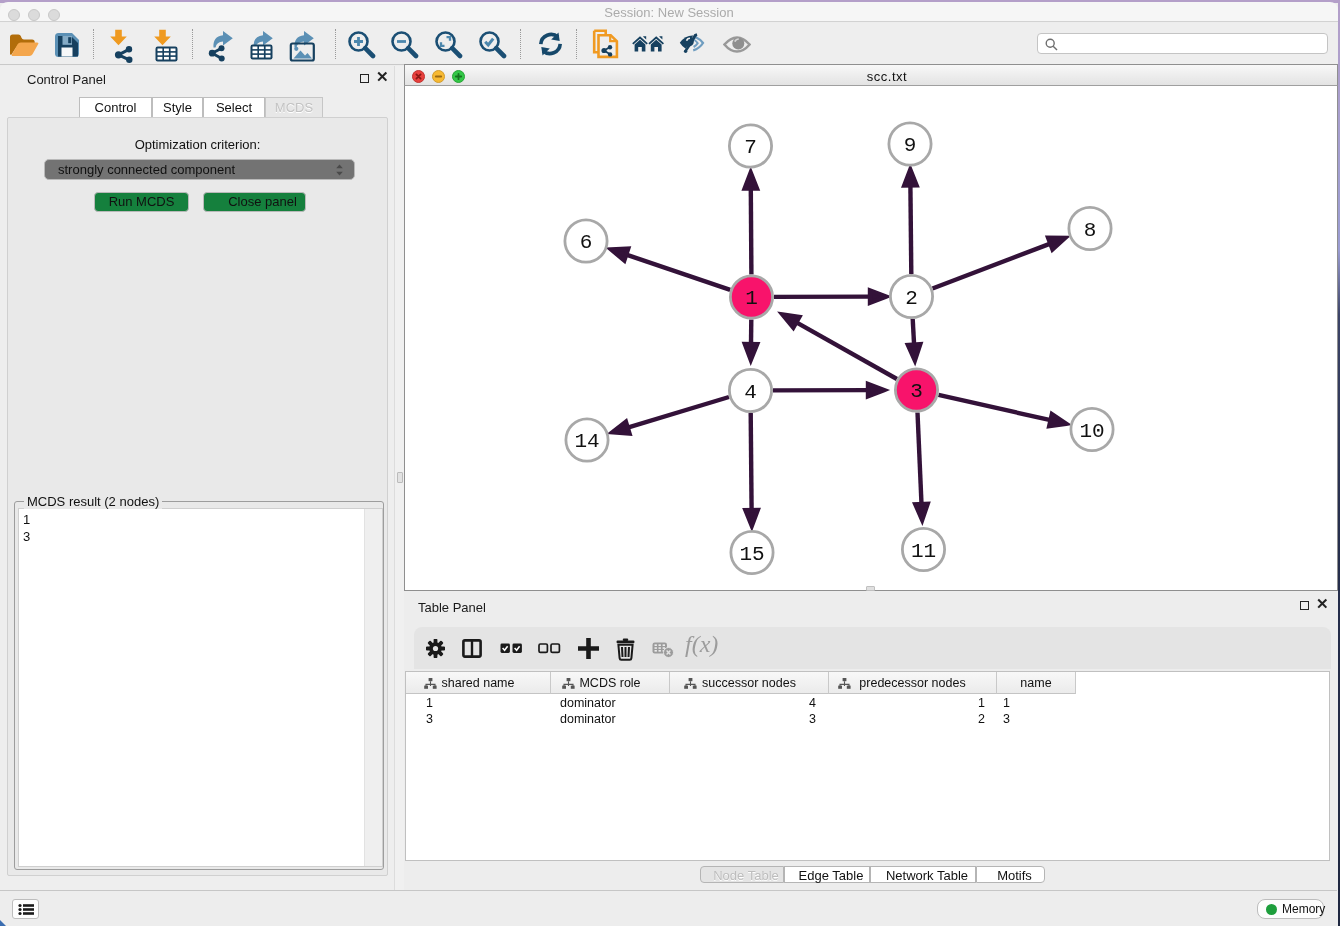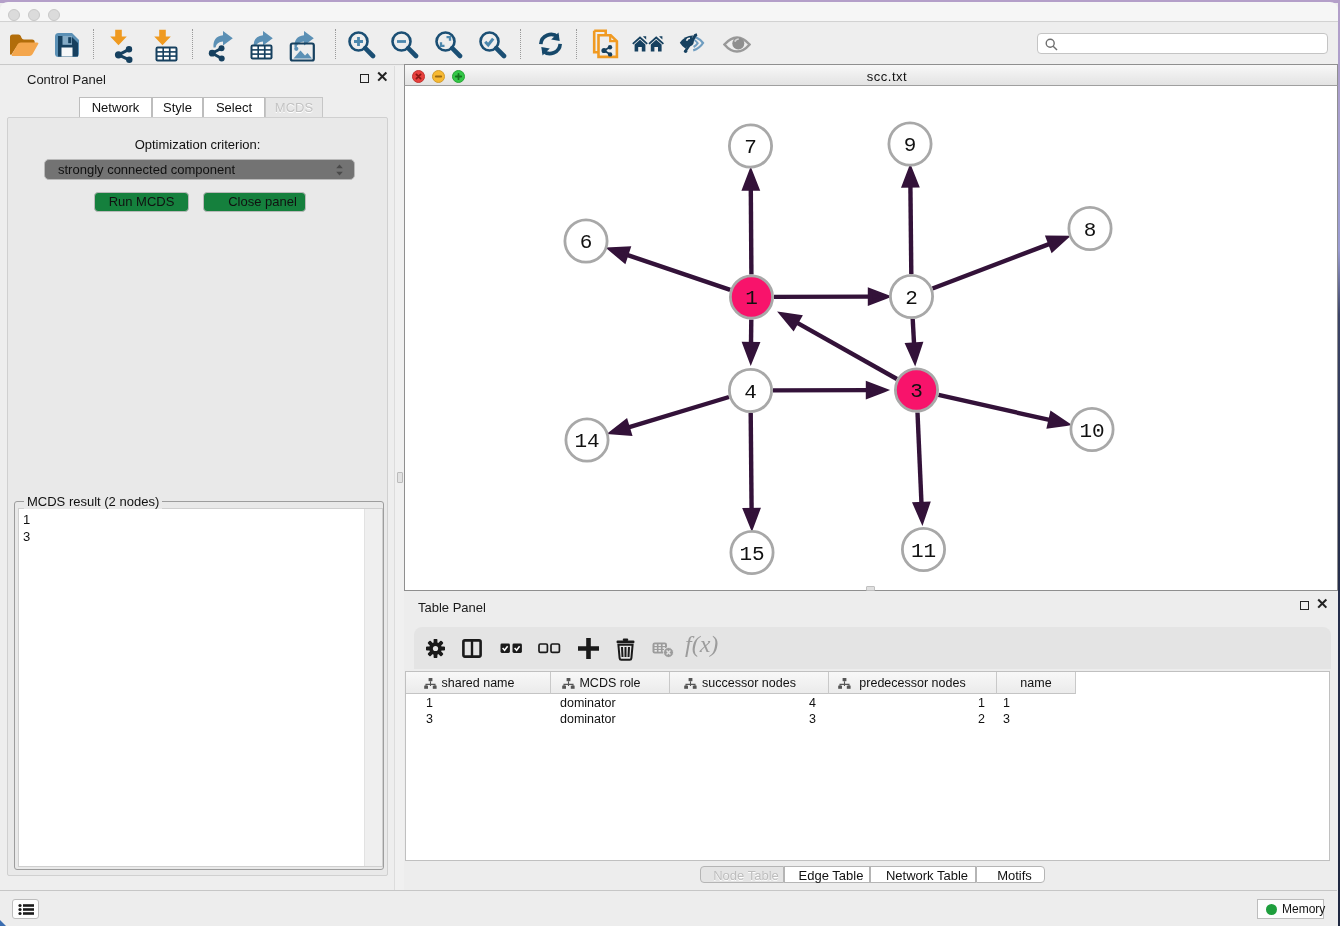--- a/index.html
+++ b/index.html
@@ -43,30 +43,31 @@
 #tpanel { left:404px; top:591px; width:934px; height:299px; background:#ededed; }
 #tp-title { position:absolute; left:418px; top:600px; font-size:13px; color:#1a1a1a; }
 #tp-toolbar { position:absolute; left:414px; top:627px; width:917px; height:42px; background:#e4e4e4; border-radius:8px 8px 0 0; }
 #tablebox { position:absolute; left:405px; top:671px; width:925px; height:190px; background:#ffffff; border:1px solid #c0c0c0; }
 .th { position:absolute; top:672px; height:22px; background:linear-gradient(#f8f8f8,#ebebeb); border-bottom:1px solid #c4c4c4; border-right:1px solid #c9c9c9; font-size:12.5px; color:#111; text-align:center; line-height:22px; }
 .tr { position:absolute; height:16px; font-size:12.5px; color:#111; line-height:16px; }
 .btab { position:absolute; top:866px; height:17px; background:#fff; border:1px solid #b5b5b5; font-size:13px; color:#111; text-align:center; line-height:18px;padding-left:8px; }
 
 #statusbar { left:0; top:890px; width:1337px; height:36px; background:#ededed; border-top:1px solid #c6c6c6; }
 #listbtn { left:12px; top:899px; width:27px; height:20px; background:#fdfdfd; border:1px solid #bdbdbd; border-radius:3px; }
-#membtn { left:1257px; top:899px; width:67px; height:20px; background:#fdfdfd; border:1px solid #bdbdbd; border-radius:0; font-size:12px; color:#111; line-height:18px; text-align:left; padding-left:24px; }
+#membtn { left:1257px; top:899px; width:67px; height:20px; background:#fdfdfd; border:1px solid #bdbdbd; border-radius:8px; font-size:12px; color:#111; line-height:18px; text-align:left; padding-left:24px; }
 </style>
 </head>
 <body>
 
 <div class="abs" id="topstrip"></div>
 <div class="abs" id="titlebar">
   <div class="tl" style="left:8px;"></div>
   <div class="tl" style="left:28px;"></div>
   <div class="tl" style="left:48px;"></div>
+  <div id="wtitle">Session: New Session</div>
 </div>
 <div class="abs" id="toolbar">
     <svg class="tbi" style="left:8px;top:10px;" width="32" height="24" viewBox="0 0 32 24">
       <path d="M2,21.5 V4 q0-2.6 2.6-2.6 h5.8 q1.9,0 2.5,1.8 l0.6,1.6 q0.6,1.7 2.4,1.7 h8.2 q2.6,0 2.6,2.6 v2.4 h-14 q-2.9,0-4.3,2.6 L3.4,21.8 Z" fill="#b26d0a"></path>
       <path d="M5,23 q-2,0-1-1.8 l5.6-10 q1-1.8 3.1-1.8 h16.4 q2,0 1,1.8 l-5.6,10 q-1,1.8-3.1,1.8 Z" fill="#f4a64c"></path>
     </svg>
 <svg class="tbi" style="left:54px;top:9px;" width="26" height="25" viewBox="0 0 26 25">
       <path d="M1,4.5 q0-3.5 3.5-3.5 h13.5 l7,7 v13.5 q0,3.5-3.5,3.5 h-17 q-3.5,0-3.5-3.5 z" fill="#5b90b5"></path>
       <path d="M4,4 h13 l7,7 v13.5 h-20 z" fill="#16405f"></path>
       <rect x="8.5" y="4" width="9.5" height="8.8" fill="#84abc6"></rect>
@@ -187,21 +188,21 @@
 <div id="searchbox"><svg width="13" height="13" viewBox="0 0 13 13" style="margin:4px 0 0 7px;">
         <circle cx="5.2" cy="5.2" r="4" fill="none" stroke="#6e6e6e" stroke-width="1.4"></circle>
         <line x1="8.2" y1="8.2" x2="12" y2="12" stroke="#6e6e6e" stroke-width="1.4"></line>
       </svg></div>
   </div>
 
 <div class="abs" id="cpanel"></div>
 <div id="cpanel-title">Control Panel</div>
 <div style="position:absolute;left:360px;top:74px;width:9px;height:9px;border:1.5px solid #222;"></div>
 <div style="position:absolute;left:376px;top:68px;font-size:15px;font-weight:bold;color:#222;">✕</div>
-<div class="tab" style="left:79px;width:73px;">Network</div>
+<div class="tab" style="left:79px;width:73px;">Control</div>
 <div class="tab" style="left:152px;width:51px;">Style</div>
 <div class="tab" style="left:203px;width:62px;">Select</div>
 <div class="tab" style="left:265px;width:58px;background:#e7e7e7;color:#c2c2c2;text-shadow:0 1px 0 #fff;border-color:#c6c6c6;">MCDS</div>
 <div id="cp-content"></div>
 <div id="optlabel">Optimization criterion:</div>
 <div id="dropdown">strongly connected component
   <svg width="9" height="12" style="position:absolute;right:10px;top:4px;" viewBox="0 0 9 12">
       <path d="M4.5 0.5 L7.8 4.2 H1.2 Z M4.5 11.5 L1.2 7.8 H7.8 Z" fill="#4a4a4a"></path>
     </svg>
 </div>

